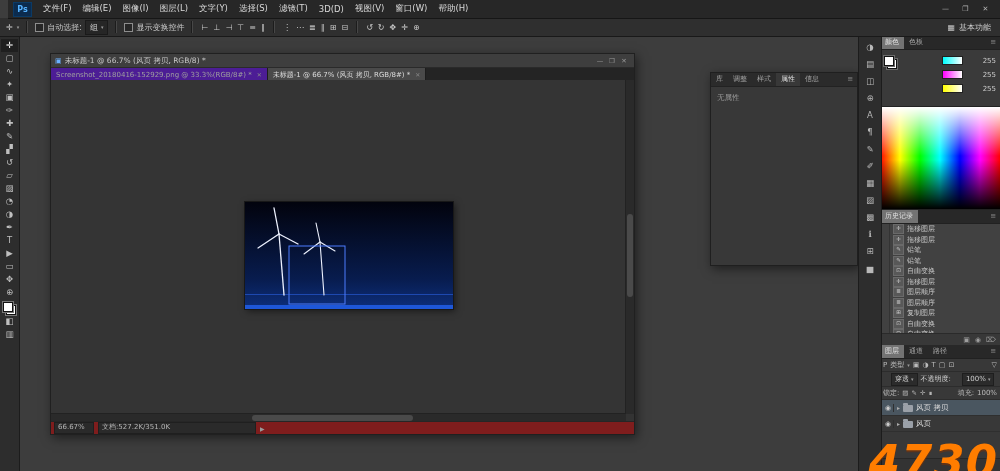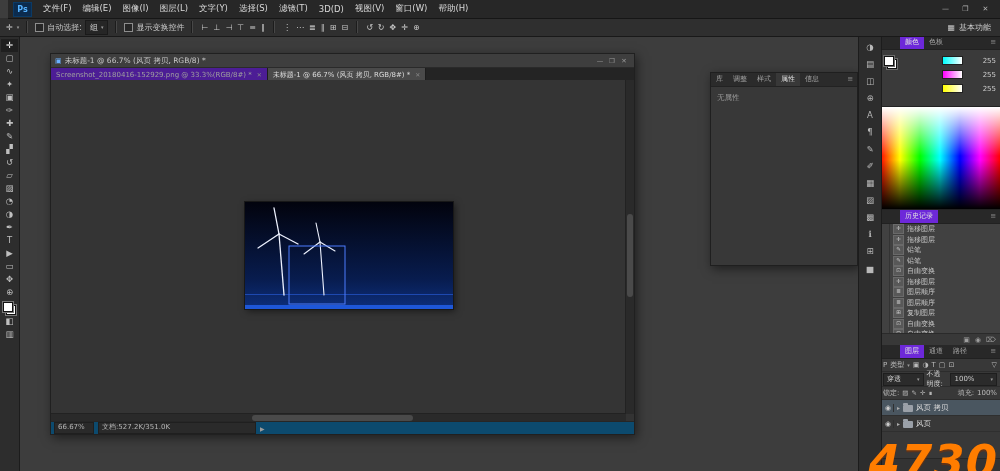--- a/index.html
+++ b/index.html
@@ -39,42 +39,42 @@
   .doc-tab{display:flex;align-items:center;padding:0 5px;font-size:7px;color:#9f9f9f;background:#4c1d95;border-right:1px solid #1d1d1d;white-space:nowrap;}
   .doc-tab.active{background:#4a4a4a;color:#ddd;}
   .doc-tab .close{margin-left:5px;font-size:6px;color:#888;}
   .doc-canvas{position:absolute;left:0;top:26px;right:8px;bottom:20px;background:#343434;overflow:hidden;}
   .artwork{position:absolute;left:194px;top:122px;width:208px;height:107px;box-shadow:0 0 0 1px #181818,2px 2px 7px rgba(0,0,0,.55);}
   .artwork svg{display:block;width:100%;height:100%;}
   .scroll-v{position:absolute;right:0;top:26px;bottom:20px;width:8px;background:#2a2a2a;border-left:1px solid #222;}
   .scroll-v .thumb{position:absolute;left:1px;right:1px;top:40%;height:25%;background:#4a4a4a;border-radius:3px;}
   .scroll-h{position:absolute;left:0;right:8px;bottom:12px;height:8px;background:#2a2a2a;border-top:1px solid #222;}
   .scroll-h .thumb{position:absolute;top:1px;bottom:1px;left:35%;width:28%;background:#4a4a4a;border-radius:3px;}
-  .doc-status{position:absolute;left:0;bottom:0;right:0;height:12px;background:#0c4a6e;border-top:1px solid #262626;display:flex;align-items:center;padding:0 3px;font-size:7px;color:#b5b5b5;gap:4px;}
+  .doc-status{position:absolute;left:0;bottom:0;right:0;height:12px;background:#7f1d1d;border-top:1px solid #262626;display:flex;align-items:center;padding:0 3px;font-size:7px;color:#b5b5b5;gap:4px;}
   .zoom-field{background:#2a2a2a;border:1px solid #1f1f1f;padding:0 3px;height:10px;line-height:9px;min-width:32px;}
   .docinfo-field{background:#2a2a2a;border:1px solid #1f1f1f;padding:0 3px;height:10px;line-height:9px;width:150px;white-space:nowrap;overflow:hidden;}
   .status-expander{color:#9a9a9a;font-size:6px;}
 
   
   .props{position:absolute;left:710px;top:72px;width:146px;height:192px;background:#383838;border:1px solid #1f1f1f;box-shadow:2px 3px 10px rgba(0,0,0,.5);z-index:8;}
   .props-tabs{height:13px;background:#2b2b2b;display:flex;align-items:stretch;border-bottom:1px solid #222;}
   .ptab{padding:0 5px;line-height:13px;font-size:7px;color:#a5a5a5;white-space:nowrap;}
   .ptab.active{background:#383838;color:#ddd;}
   .panel-menu{margin-left:auto;color:#8a8a8a;font-size:7px;line-height:13px;padding-right:4px;}
   .props-body{padding:6px;font-size:7.5px;color:#9b9b9b;}
 
   
   .dockstrip{position:absolute;left:858px;top:36px;bottom:0;width:22px;background:#2d2d2d;border-left:1px solid #1c1c1c;border-right:1px solid #1c1c1c;display:flex;flex-direction:column;align-items:center;padding-top:5px;gap:5px;z-index:12;}
   .dock-icon{width:16px;height:12px;text-align:center;font-size:8.5px;color:#b8b8b8;line-height:12px;flex:none;}
 
   
   .rightcol{position:absolute;left:880px;top:36px;width:120px;bottom:0;background:#3a3a3a;z-index:11;display:flex;flex-direction:column;}
   .panel-tabs{height:13px;background:#282828;display:flex;align-items:stretch;border-bottom:1px solid #212121;flex:none;}
   .panel-tab{padding:0 5px;line-height:13px;font-size:7px;color:#a8a8a8;white-space:nowrap;}
-  .panel-tab.active{background:#6d28d9;color:#e0e0e0;margin-left:20px;}
+  .panel-tab.active{background:#737373;color:#e0e0e0;}
 
   .color-body{background:#3a3a3a;padding:4px;display:flex;gap:4px;height:48px;flex:none;}
   .mini-swatch-stack{position:relative;width:13px;height:13px;flex:none;margin-top:2px;}
   .mini-swatch{position:absolute;width:8px;height:8px;border:1px solid #111;box-shadow:0 0 0 1px #6a6a6a;}
   .mini-swatch.fg{left:0;top:0;background:#fff;z-index:2;}
   .mini-swatch.bg{right:0;bottom:0;background:#fff;}
   .sliders{flex:1;display:flex;flex-direction:column;gap:5px;padding-top:2px;}
   .slider-row{display:flex;align-items:flex-end;gap:18px;margin-left:41px;}
   .slider-track{flex:1;height:7px;border:1px solid #202020;}
   .slider-track.r{background:linear-gradient(to right,#00ffff,#ffffff);}
@@ -91,21 +91,21 @@
   .h-row{display:flex;align-items:center;height:10.5px;gap:3px;}
   .h-row.selected{background:#5a5a5a;}
   .h-gutter{width:9px;height:100%;border-right:1px solid #333;flex:none;}
   .h-icon{width:9px;height:8px;background:#585858;border:1px solid #6a6a6a;font-size:5.5px;line-height:7px;text-align:center;color:#d0d0d0;flex:none;}
   .h-label{font-size:7px;color:#c8c8c8;white-space:nowrap;}
   .history-footer{height:11px;background:#383838;border-top:1px solid #2a2a2a;display:flex;justify-content:flex-end;align-items:center;gap:5px;padding:0 4px;color:#9d9d9d;font-size:7px;flex:none;}
 
   .layers{flex:1;display:flex;flex-direction:column;background:#383838;}
   .layers-filter{height:12px;display:flex;align-items:center;gap:3px;padding:0 3px;border-bottom:1px solid #2c2c2c;font-size:7px;color:#bbb;flex:none;}
   .layers-blend{height:14px;display:flex;align-items:center;gap:3px;padding:0 3px;border-bottom:1px solid #2c2c2c;font-size:7px;flex:none;}
-  .blend-select{display:inline-flex;align-items:center;gap:16px;background:#2b2b2b;border:1px solid #1e1e1e;height:11px;padding:0 3px;color:#ccc;white-space:nowrap;}
+  .blend-select{display:inline-flex;align-items:center;gap:2px;background:#2b2b2b;border:1px solid #1e1e1e;height:11px;padding:0 3px;color:#ccc;white-space:nowrap;margin-left:8px;}
   .layers-lock{height:12px;display:flex;align-items:center;gap:3px;padding:0 3px;border-bottom:1px solid #2c2c2c;font-size:7px;color:#bbb;flex:none;}
   .lock-icon{font-size:6.5px;color:#b5b5b5;}
   .layer-row{height:15px;display:flex;align-items:center;gap:3px;padding:0 3px;border-bottom:1px solid #2f2f2f;flex:none;}
   .layer-row.selected{background:#4a5660;}
   .eye{width:10px;text-align:center;color:#ccc;font-size:7px;border-right:1px solid #2f2f2f;flex:none;}
   .expand{font-size:6px;color:#aaa;flex:none;}
   .folder{width:10px;height:7px;background:#9aa0a8;border-radius:1px;position:relative;flex:none;margin-top:2px;}
   .folder:before{content:"";position:absolute;top:-2px;left:0;width:5px;height:2px;background:#9aa0a8;border-radius:1px 1px 0 0;}
   .layer-name{font-size:7.5px;color:#ddd;white-space:nowrap;}
   .layers-footer{margin-top:auto;height:12px;background:#333;border-top:1px solid #272727;display:flex;justify-content:flex-end;align-items:center;gap:5px;padding:0 4px;color:#a8a8a8;font-size:7px;flex:none;}

